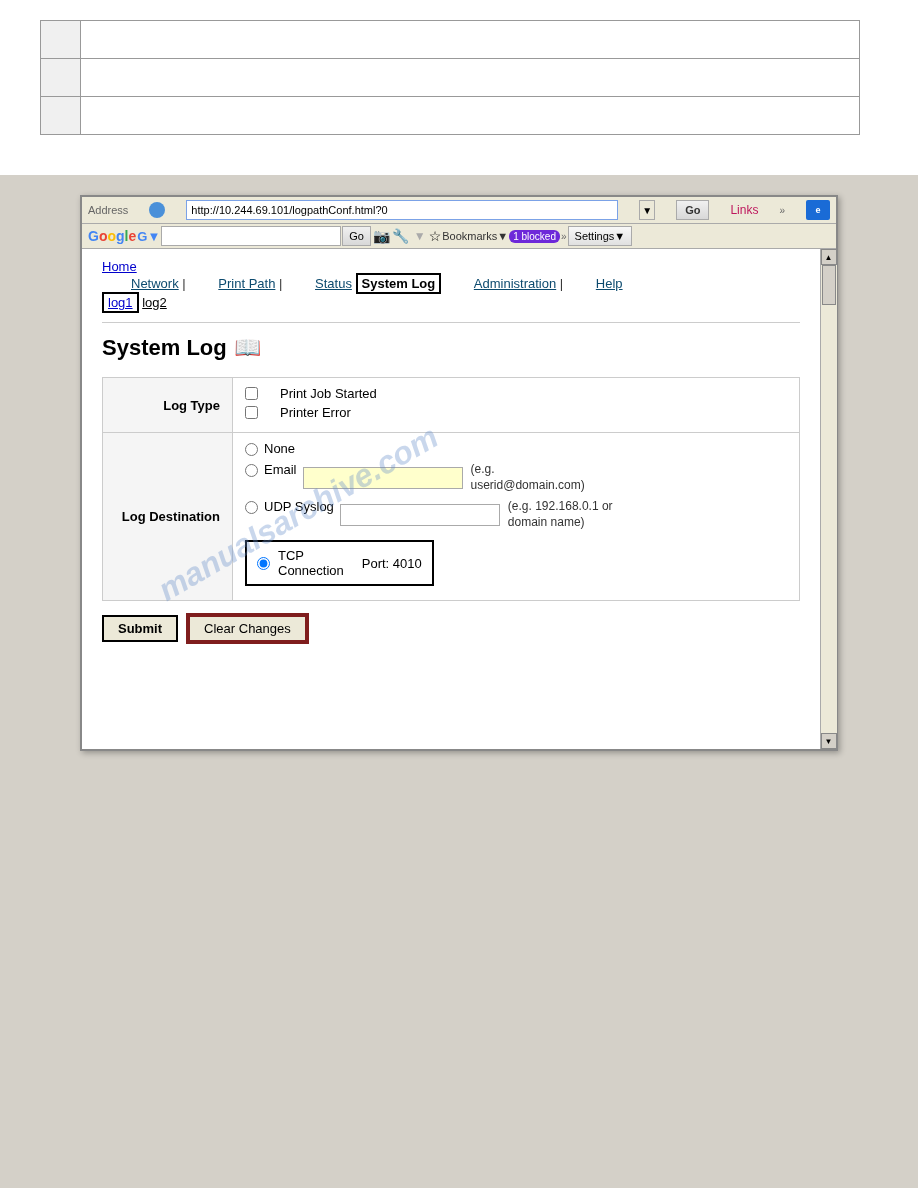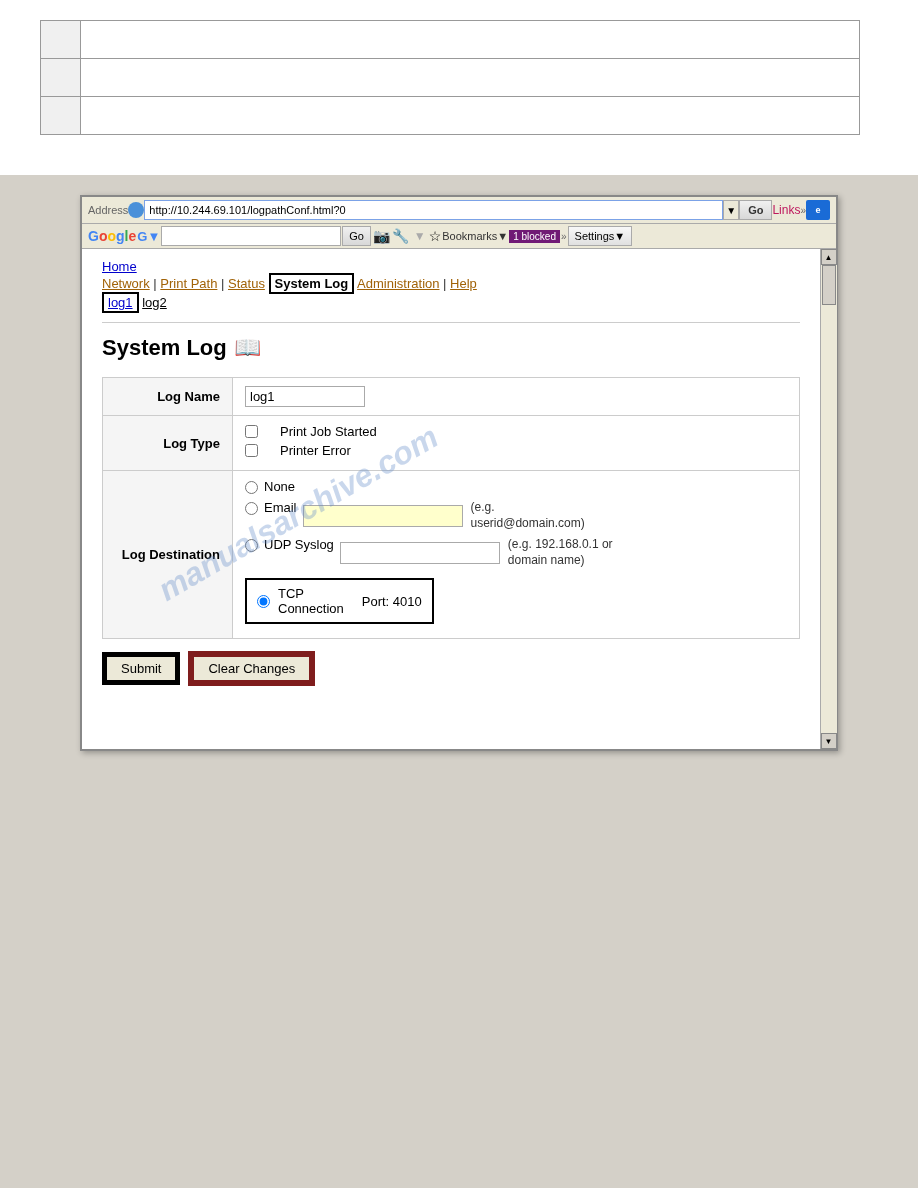--- a/index.html
+++ b/index.html
@@ -44,21 +44,21 @@
       box-shadow: 2px 2px 6px rgba(0,0,0,0.3);
     }
 
     
     .address-bar {
       background: #ece9d8;
       border-bottom: 1px solid #aaa;
       padding: 3px 6px;
       display: flex;
       align-items: center;
-      gap: 0;
+      gap: 21px;
       font-size: 12px;
     }
 
     .address-label {
       color: #666;
       font-size: 11px;
     }
 
     .address-icon {
       display: inline-block;
@@ -160,25 +160,25 @@
 
     .bookmarks-btn {
       background: none;
       border: none;
       cursor: pointer;
       font-size: 11px;
       color: #333;
     }
 
     .blocked-badge {
-      background: #701a75;
+      background: #6d28d9;
       color: white;
       font-size: 10px;
       padding: 1px 4px;
-      border-radius: 0;
+      border-radius: 6px;
       cursor: pointer;
     }
 
     .settings-btn {
       background: linear-gradient(to bottom, #f8f8f8, #e0e0e0);
       border: 1px solid #aaa;
       padding: 1px 6px;
       font-size: 11px;
       cursor: pointer;
       height: 20px;
@@ -198,23 +198,24 @@
       cursor: pointer;
       font-size: 13px;
     }
 
     .nav-links {
       font-size: 13px;
       margin-top: 2px;
     }
 
     .nav-link {
-      color: #a16207;
+      color: #0c4a6e;
       text-decoration: underline;
       cursor: pointer;
+      margin-left: 29px;
     }
 
     .nav-separator {
       color: #333;
     }
 
     .nav-active {
       font-weight: bold;
       border: 2px solid #000;
       padding: 1px 4px;
@@ -371,30 +372,30 @@
 
     
     .button-row {
       margin-top: 12px;
       display: flex;
       align-items: center;
       gap: 8px;
     }
 
     .submit-btn {
-      border: 5px solid #000000;
+      border: 2px solid #000000;
       background: #ece9d8;
       padding: 4px 14px;
       font-size: 13px;
       cursor: pointer;
-      font-weight: normal;
+      font-weight: bold;
     }
 
     .clear-btn {
-      border: 6px solid #7f1d1d;
+      border: 4px solid #7f1d1d;
       background: #ece9d8;
       padding: 4px 14px;
       font-size: 13px;
       cursor: pointer;
     }
 
     
     .browser-content-area {
       display: flex;
     }
@@ -566,26 +567,20 @@
           <hr class="page-divider">
 
           <div class="page-title-area">
             <span class="page-title">System Log</span>
             <span class="title-icon">📖</span>
           </div>
 
           <table class="form-table">
 
             <tbody>
-                <tr>
-              <td class="form-label">Log Name</td>
-              <td class="form-value">
-                <input class="log-name-input" type="text" value="log1" style="">
-              </td>
-            </tr>
 
             <tr>
               <td class="form-label">Log Type</td>
               <td class="form-value">
                 <div class="checkbox-row">
                   <input class="checkbox-input" type="checkbox" style="">
                   <span>Print Job Started</span>
                 </div>
                 <div class="checkbox-row">
                   <input class="checkbox-input" type="checkbox" style="">

